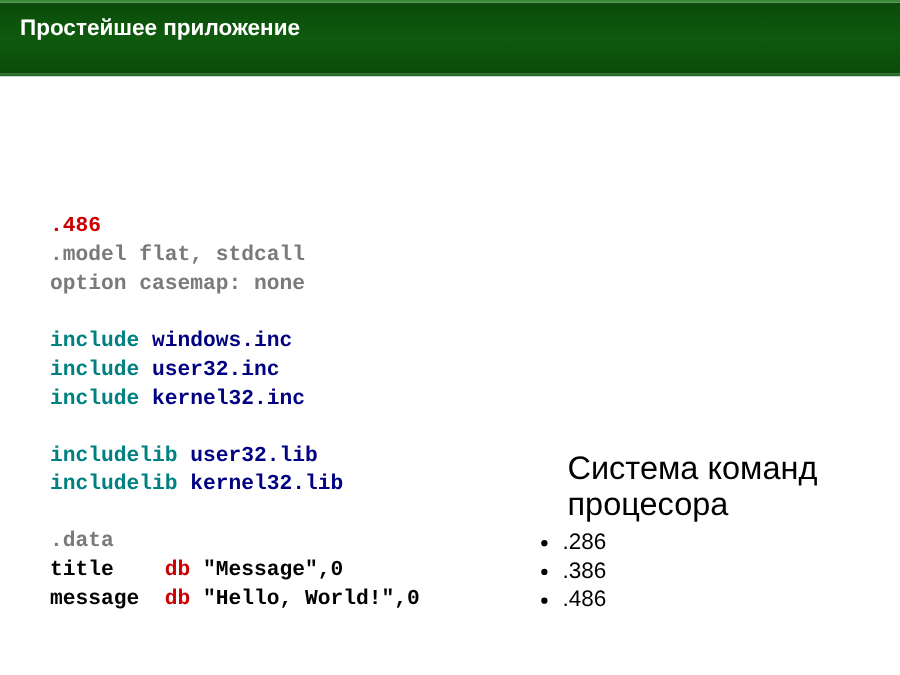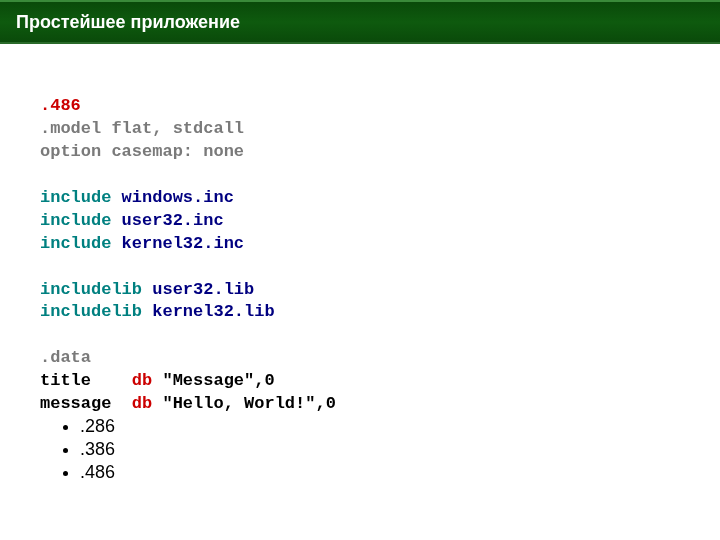--- a/index.html
+++ b/index.html
@@ -5,37 +5,38 @@
   * { margin: 0; padding: 0; box-sizing: border-box; }
   body {
     width: 720px;
     height: 540px;
     background: #ffffff;
     font-family: Arial, Helvetica, sans-serif;
     overflow: hidden;
   }
   .header {
     width: 100%;
-    height: 44px;
+    height: 61px;
     background: linear-gradient(to bottom, #0a4a0a 0%, #0e5a0e 50%, #0a4a0a 100%);
     border-top: 2px solid #3a8a3a;
     border-bottom: 2px solid #2a6a2a;
     padding: 10px 16px;
   }
   .header-title {
     color: #ffffff;
     font-size: 18px;
     font-weight: bold;
   }
   .content {
     display: flex;
-    flex-direction: column;
-    padding-top: 51px;
+    flex-direction: row;
+    padding-top: 110px;
     padding-left: 40px;
     padding-right: 30px;
+    align-items: flex-end;
   }
   .code-block {
     font-family: "Courier New", monospace;
     font-size: 17px;
     font-weight: bold;
     line-height: 1.35;
     flex: 1;
     white-space: pre;
   }
   .right {
@@ -81,19 +82,20 @@
 <span class="c-teal">include</span><span class="c-navy"> kernel32.inc</span>
 
 <span class="c-teal">includelib</span><span class="c-navy"> user32.lib</span>
 <span class="c-teal">includelib</span><span class="c-navy"> kernel32.lib</span>
 
 <span class="c-gray">.data</span>
 <span class="c-black">title</span>    <span class="c-red">db</span><span class="c-black"> "Message",0</span>
 <span class="c-black">message</span>  <span class="c-red">db</span><span class="c-black"> "Hello, World!",0</span></div>
 
   <div class="right">
+    <div class="right-heading">Система команд процесора</div>
     <ul class="bullets">
       <li>.286</li>
       <li>.386</li>
       <li>.486</li>
     </ul>
   </div>
 </div>
 
 </body></html>

